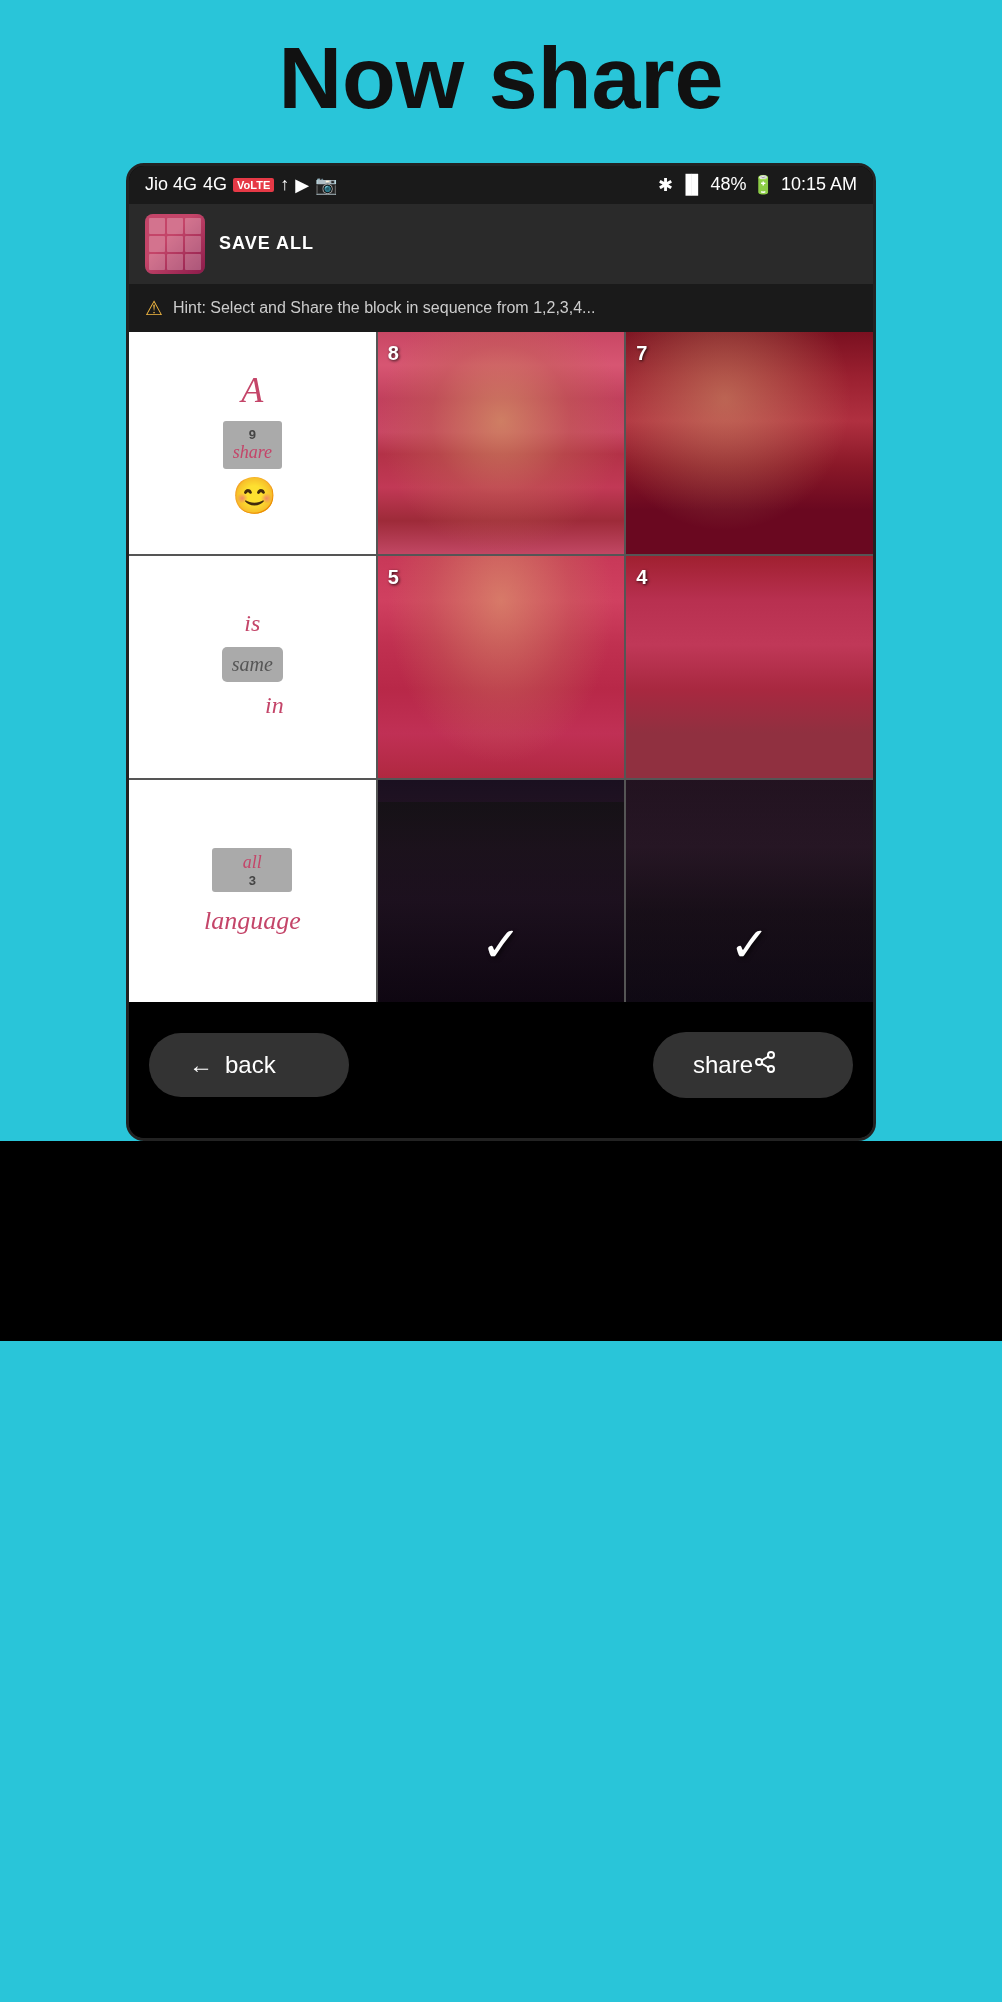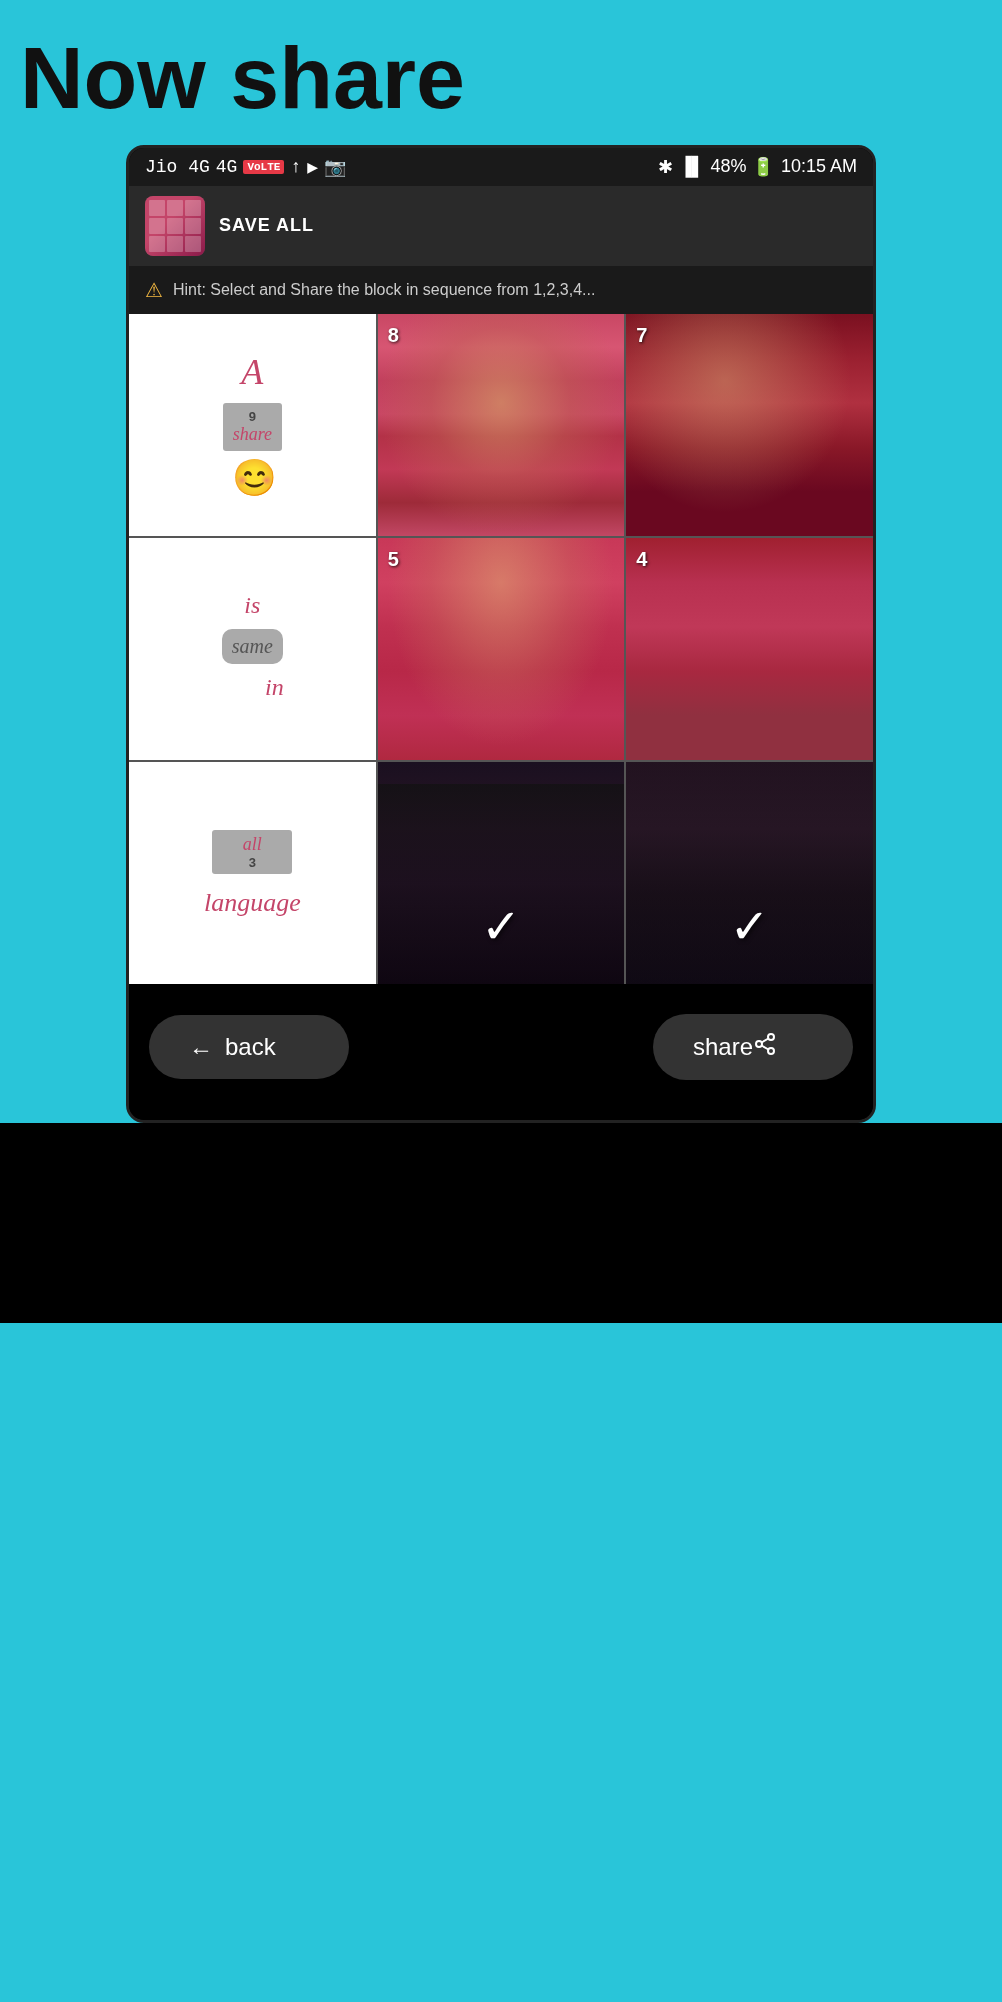--- a/index.html
+++ b/index.html
@@ -7,21 +7,22 @@
       width: 1002px;
       height: 2002px;
       background-color: #29c5d9;
       font-family: Arial, sans-serif;
       overflow: hidden;
       position: relative;
     }
 
     
     .top-heading {
-      padding: 30px 20px 18px;
+      text-align: center;
+      padding: 30px 20px 36px;
       color: #111;
     }
     .top-heading h1 {
       font-size: 88px;
       font-weight: 900;
       line-height: 1.1;
       color: #111;
     }
 
     
@@ -41,21 +42,20 @@
       font-size: 18px;
       padding: 8px 16px;
       display: flex;
       justify-content: space-between;
       align-items: center;
     }
     .status-left {
       display: flex;
       align-items: center;
       gap: 6px;
-      font-family: Liberation Mono, monospace;
     }
     .status-right {
       display: flex;
       align-items: center;
       gap: 6px;
     }
     .volte-badge {
       background: #e63946;
       color: #fff;
       font-size: 11px;
@@ -343,21 +343,21 @@
       </div>
 
       <div class="grid-cell photo-cell cell-7">
         <div class="photo-sim" style="background: linear-gradient(180deg, #7a1020 0%, #9a2030 20%, #b03040 40%, #8a1828 60%, #6a0820 80%);"></div>
         <div style="position:absolute; top:0; left:0; width:100%; height:100%; background: radial-gradient(ellipse at 40% 30%, rgba(210,160,110,0.5) 0%, transparent 60%);"></div>
         <span class="cell-num">7</span>
       </div>
 
       <div class="grid-cell text-cell">
         <div class="cell-script-text" style="font-style:italic; font-family:Georgia,serif; color:#c44569; font-size:24px;">is</div>
-        <div style="background:#aaa; padding:6px 10px; border-radius:10px; margin:6px 0; text-align:center;">
+        <div style="background:#aaa; padding:6px 10px; border-radius:5px; margin:6px 0; text-align:center;">
           <div style="font-style:italic; font-family:Georgia,serif; color:#555; font-size:20px;">same</div>
         </div>
         <div class="cell-script-text" style="font-style:italic; font-family:Georgia,serif; color:#c44569; font-size:24px; margin-top:4px;margin-left:44px;">in</div>
       </div>
 
       <div class="grid-cell photo-cell cell-5">
         <div class="photo-sim" style="background: linear-gradient(180deg, #c83858 0%, #d04060 20%, #c03050 40%, #b82848 60%, #c03055 80%, #b02840 100%);"></div>
         <div style="position:absolute; top:0; left:0; width:100%; height:100%; background: radial-gradient(ellipse at 50% 20%, rgba(220,160,110,0.6) 0%, rgba(200,120,90,0.3) 40%, transparent 65%);"></div>
         <span class="cell-num">5</span>
       </div>

